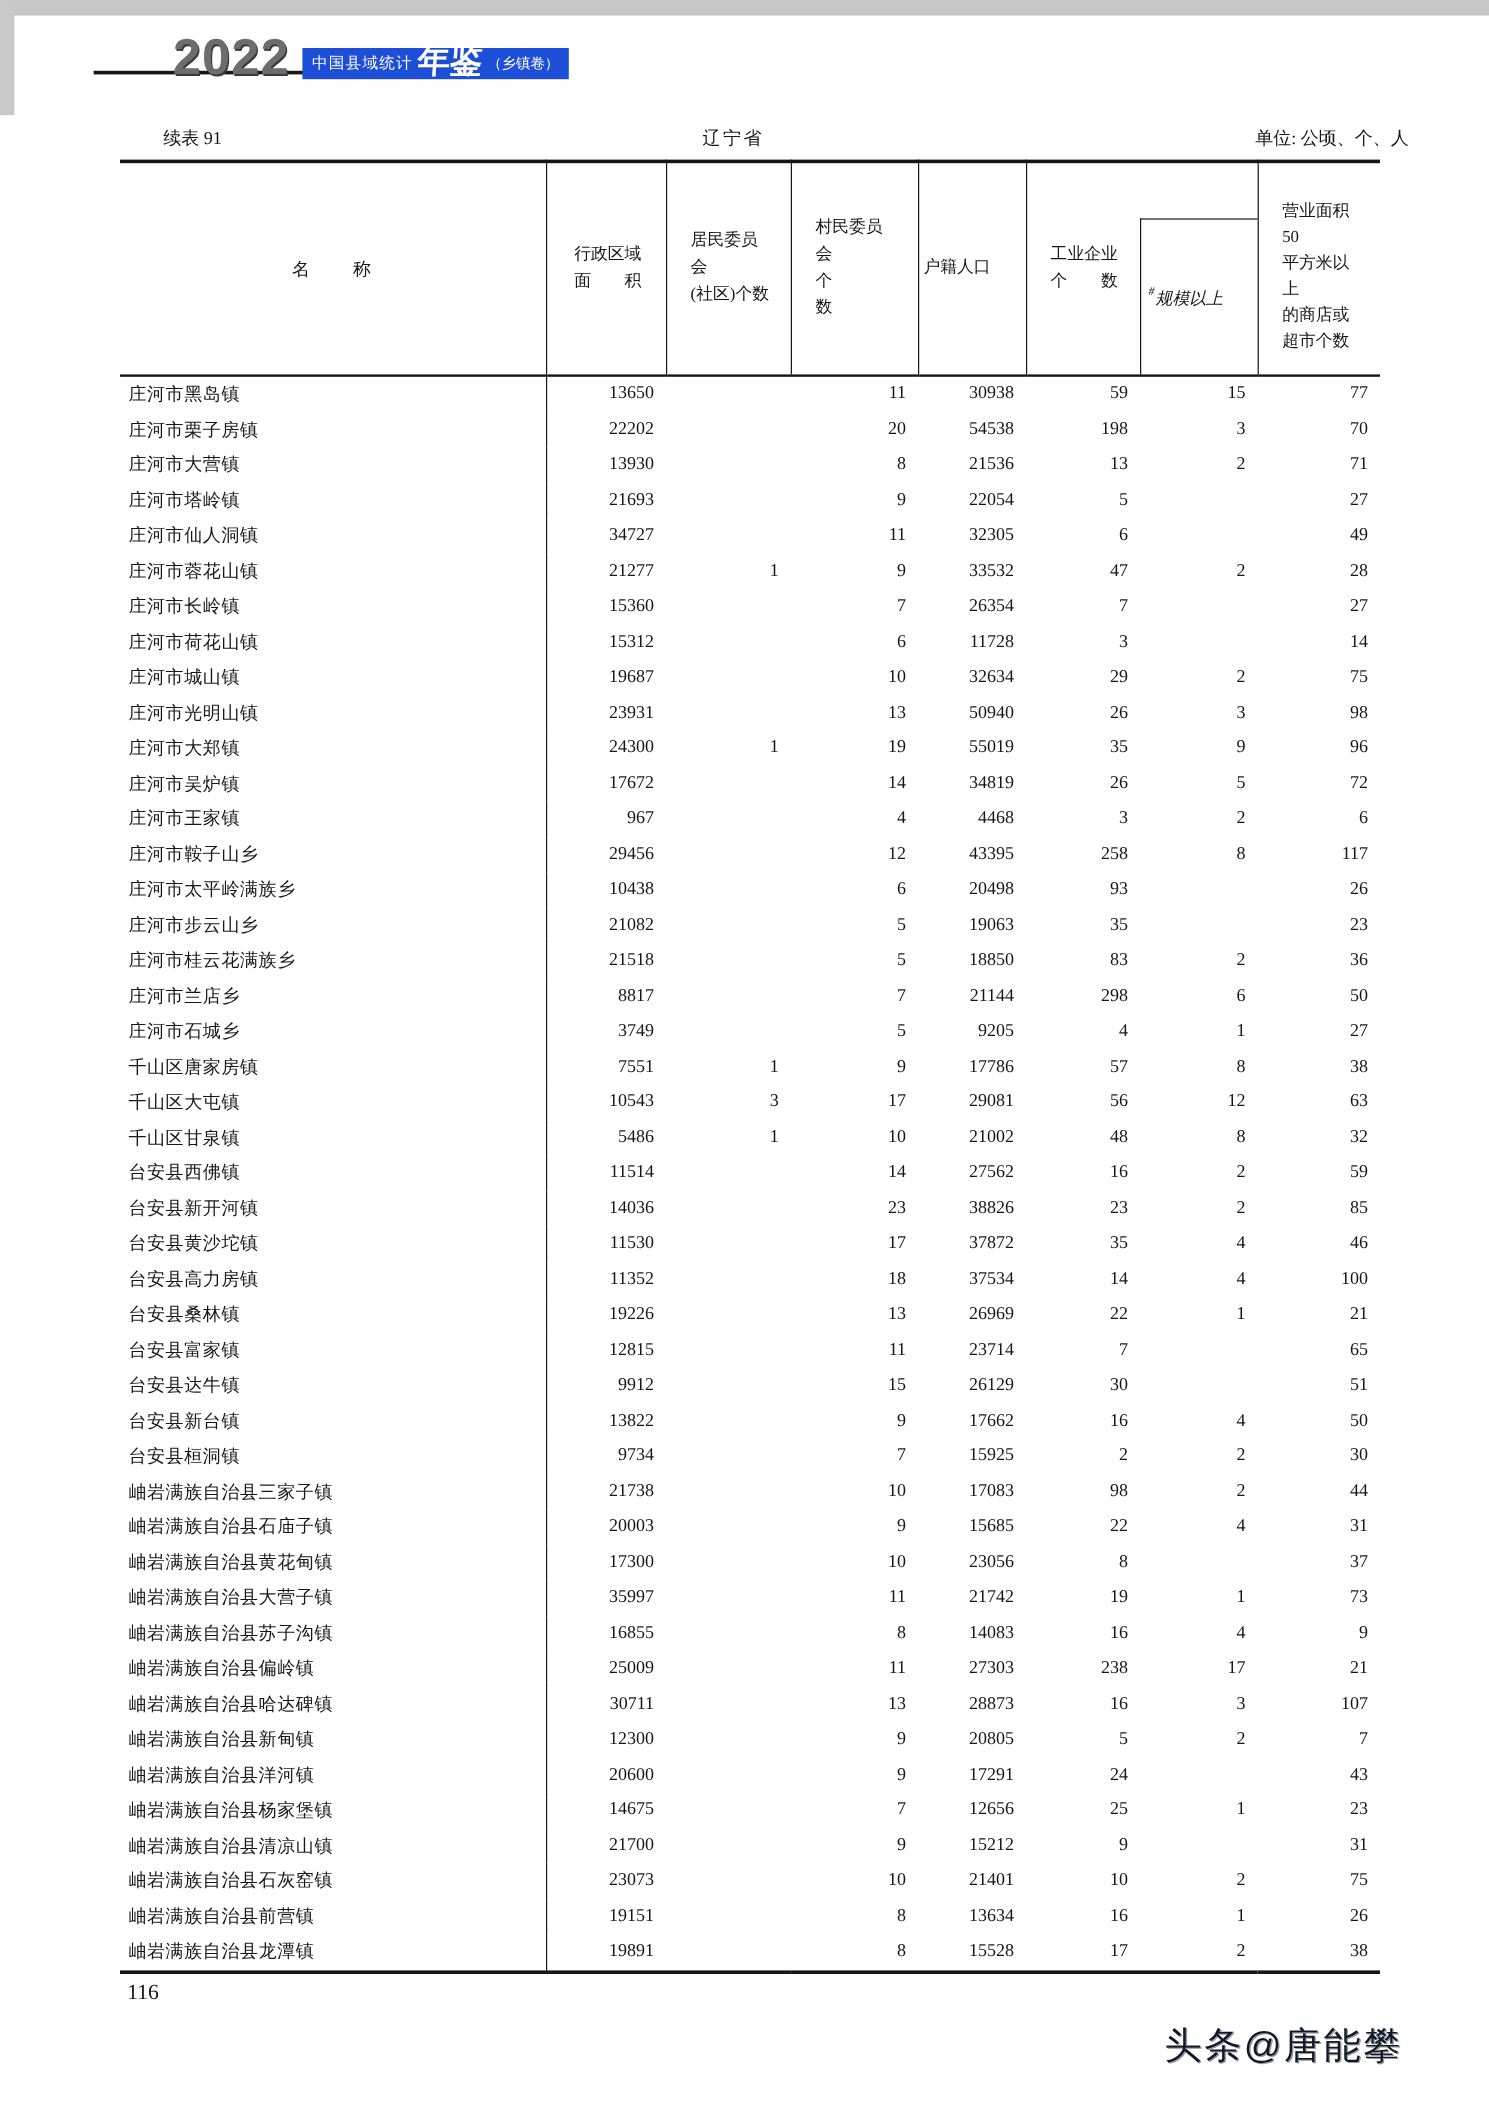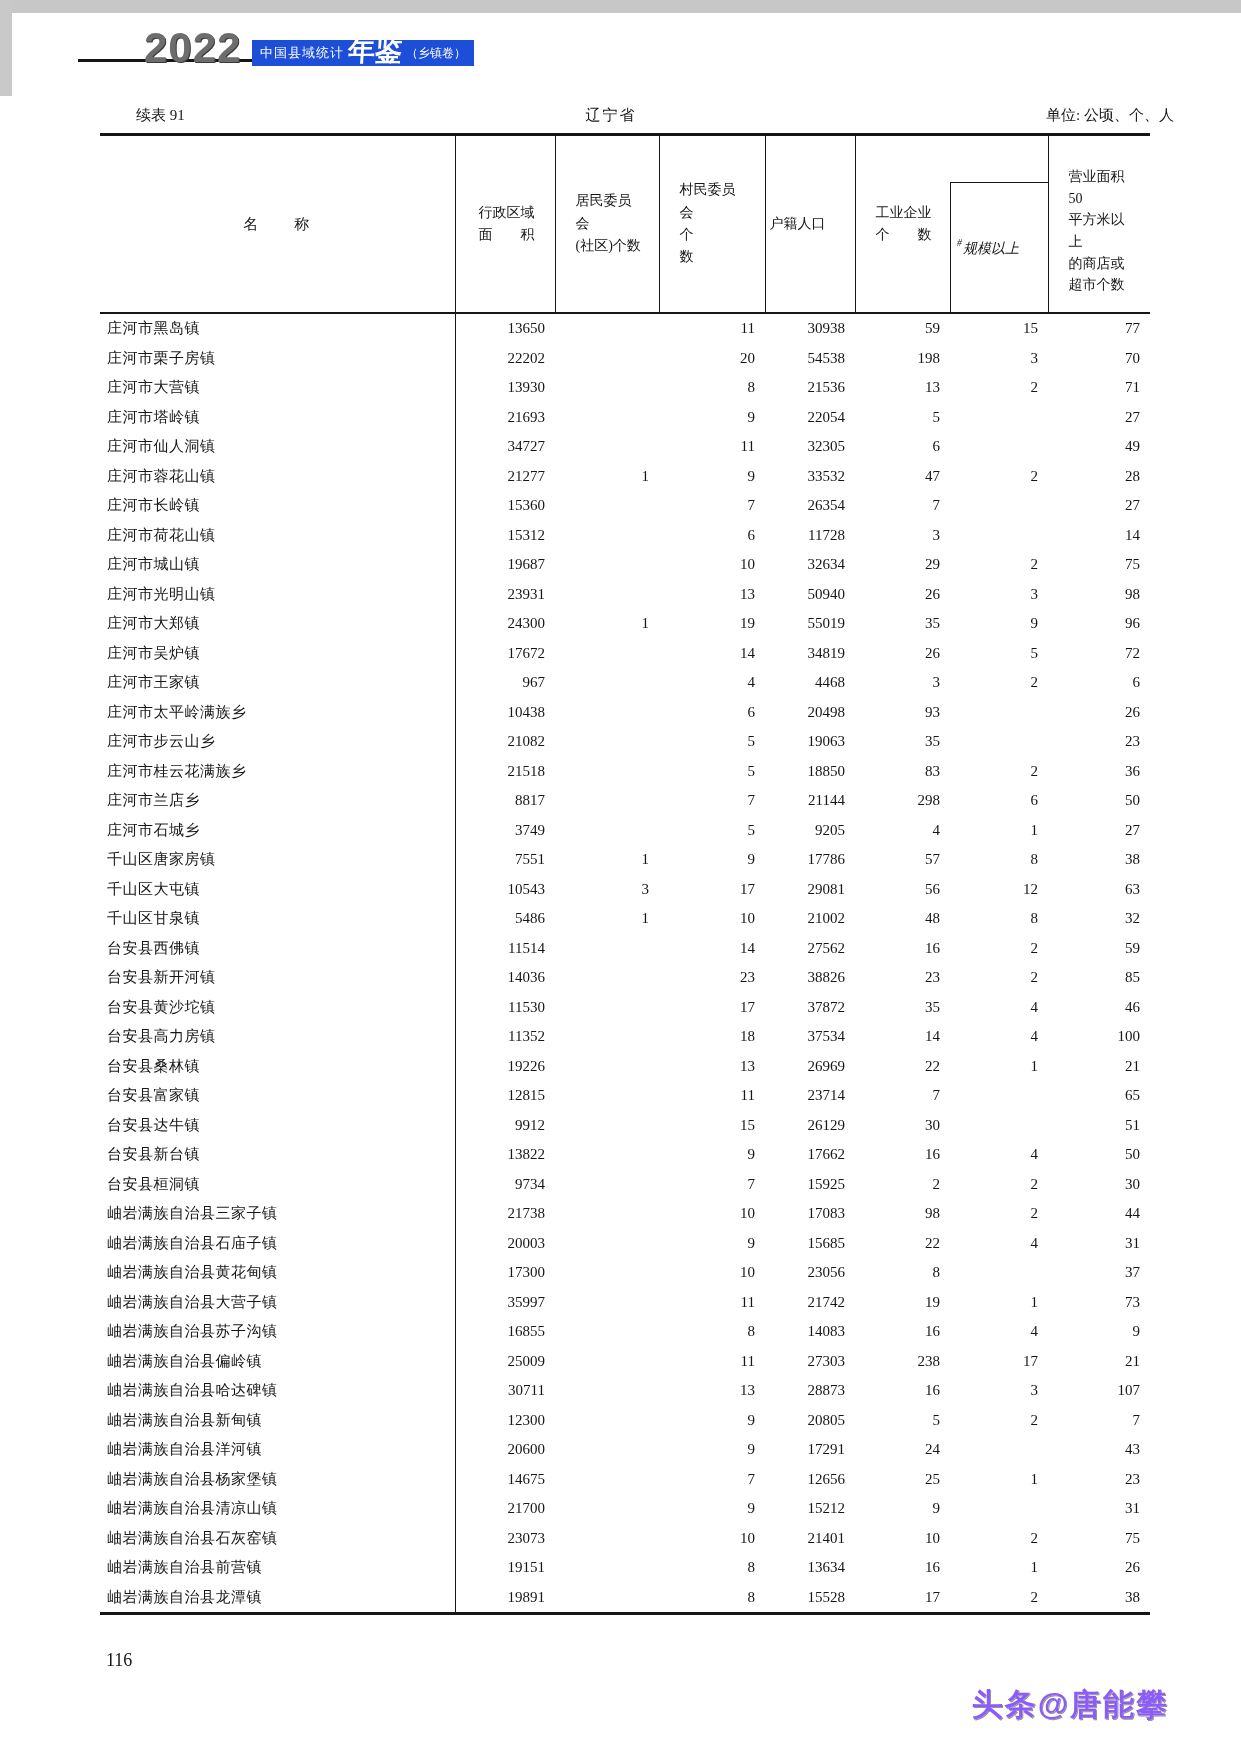--- a/index.html
+++ b/index.html
@@ -71,21 +71,21 @@
     height:29.5px;padding:0;font-size:15px;vertical-align:middle;
     white-space:nowrap;overflow:hidden;
   }
   td.c-name{padding-left:7px;border-right:1.5px solid #161616;letter-spacing:0.5px;}
   td.c-num{text-align:right;padding-right:10px;font-family:"Liberation Serif","DejaVu Serif",serif;}
 
   
   .page-num{position:absolute;left:106px;top:1650px;font-size:18px;font-weight:normal;}
   .watermark{
     position:absolute;right:72px;top:1684px;
-    font-size:31px;font-weight:bold;color:#8b5cf6;
+    font-size:31px;font-weight:normal;color:#0f172a;
     text-shadow:0 0 1px #ffffff,1px 1px 0 #8a8a8a;
     letter-spacing:2px;
     font-family:"Liberation Sans","DejaVu Sans",sans-serif;
   }
 </style>
 </head>
 <body>
 
 <div class="scan-top"></div>
 <div class="scan-left"></div>
@@ -285,20 +285,30 @@
         <td class="c-name">庄河市王家镇</td>
         <td class="c-num">967</td>
         <td class="c-num"></td>
         <td class="c-num">4</td>
         <td class="c-num">4468</td>
         <td class="c-num">3</td>
         <td class="c-num">2</td>
         <td class="c-num">6</td>
       </tr>
       <tr>
+        <td class="c-name">庄河市鞍子山乡</td>
+        <td class="c-num">29456</td>
+        <td class="c-num"></td>
+        <td class="c-num">12</td>
+        <td class="c-num">43395</td>
+        <td class="c-num">258</td>
+        <td class="c-num">8</td>
+        <td class="c-num">117</td>
+      </tr>
+      <tr>
         <td class="c-name">庄河市太平岭满族乡</td>
         <td class="c-num">10438</td>
         <td class="c-num"></td>
         <td class="c-num">6</td>
         <td class="c-num">20498</td>
         <td class="c-num">93</td>
         <td class="c-num"></td>
         <td class="c-num">26</td>
       </tr>
       <tr>

